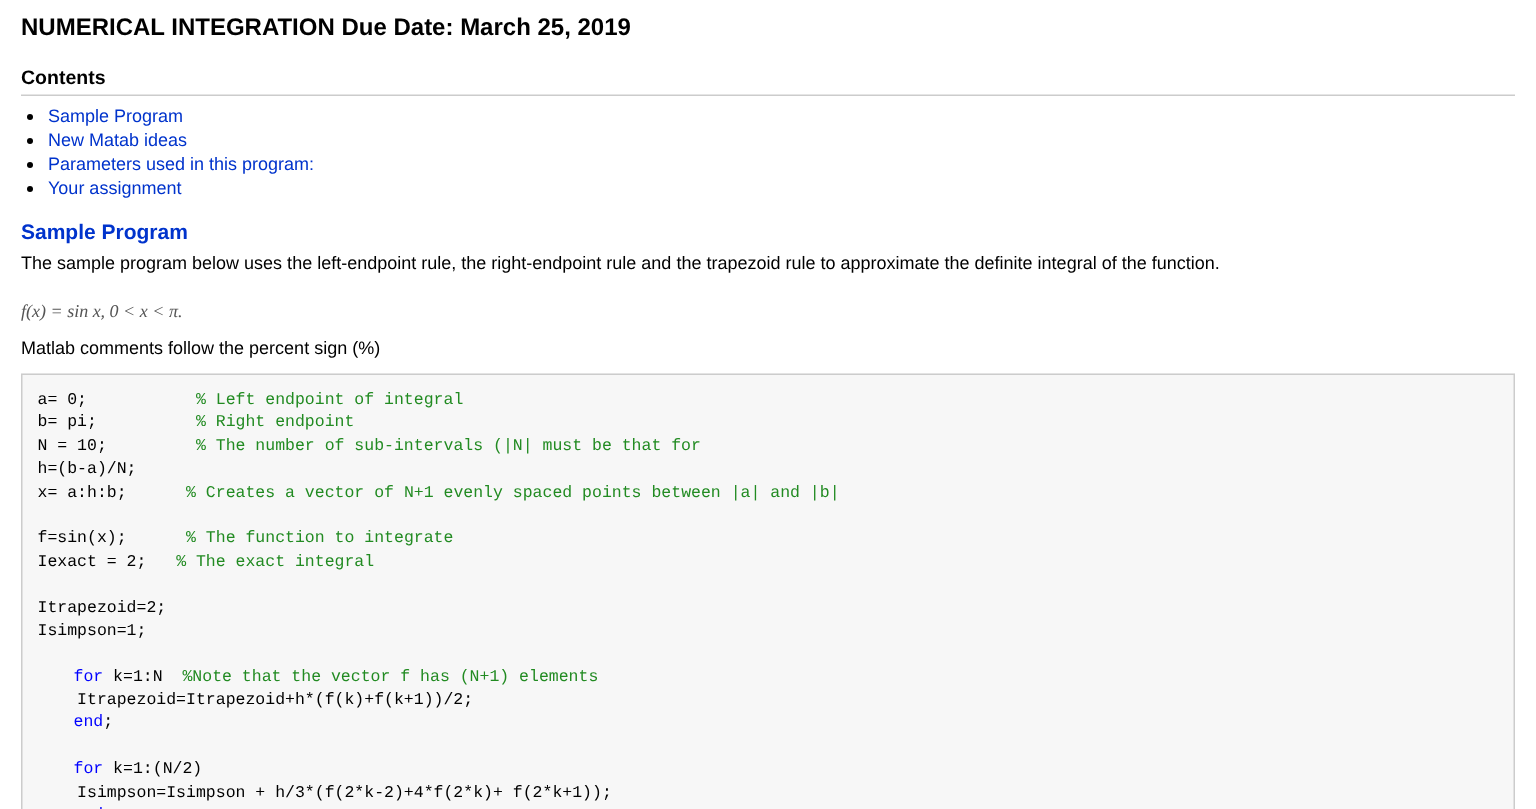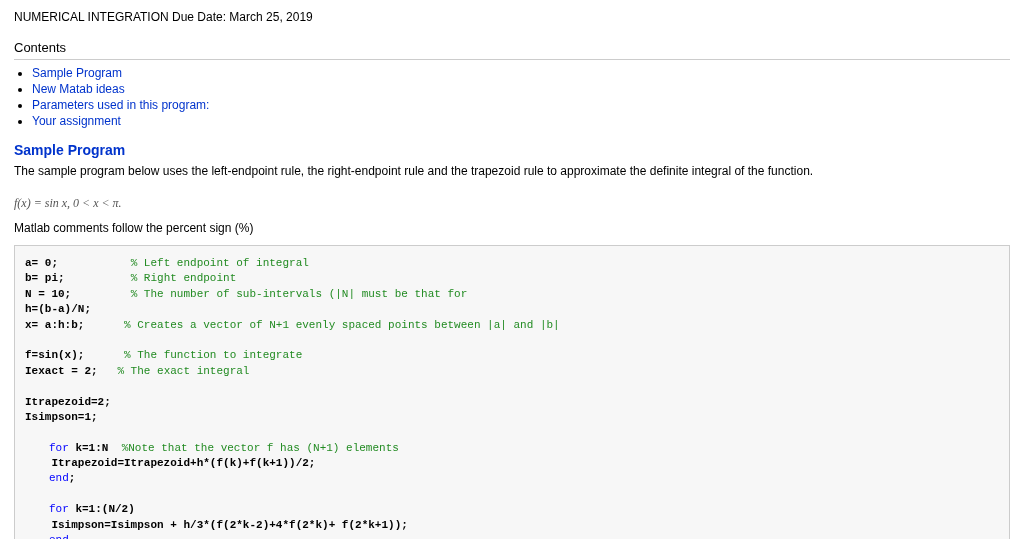--- a/index.html
+++ b/index.html
@@ -2,27 +2,27 @@
 <html><head>
   <meta charset="utf-8">
   <style>
     body {
       font-family: Arial, Helvetica, sans-serif;
       font-size: 12px;
       margin: 10px 14px;
       color: #000;
     }
     h1.doc-title {
-      font-size: 12px;
-      font-weight: normal;
+      font-size: 16px;
+      font-weight: bold;
       margin: 0 0 16px 0;
     }
     h2.sec-heading {
       font-size: 13px;
-      font-weight: normal;
+      font-weight: bold;
       margin: 4px 0 4px 0;
     }
     hr {
       border: none;
       border-top: 1px solid #ccc;
       margin: 2px 0 6px 0;
     }
     ul.toc {
       margin: 4px 0 14px 18px;
       padding: 0;
@@ -58,21 +58,21 @@
       padding: 10px;
       font-family: 'Courier New', monospace;
       font-size: 11px;
       line-height: 1.4;
       overflow-x: auto;
       margin: 6px 0;
       white-space: pre;
     }
     .c-cmt { color: #228B22; }       
     .c-kw  { color: #0000FF; margin-left: 24px; }       
-    .c-plain { color: #000; font-weight: bold; }
+    .c-plain { color: #000; }
   </style>
 </head>
 <body>
 
 <h1 class="doc-title">NUMERICAL INTEGRATION Due Date: March 25, 2019</h1>
 
 <h2 class="sec-heading">Contents</h2>
 <hr>
 <ul class="toc">
   <li><a class="link">Sample Program</a></li>

